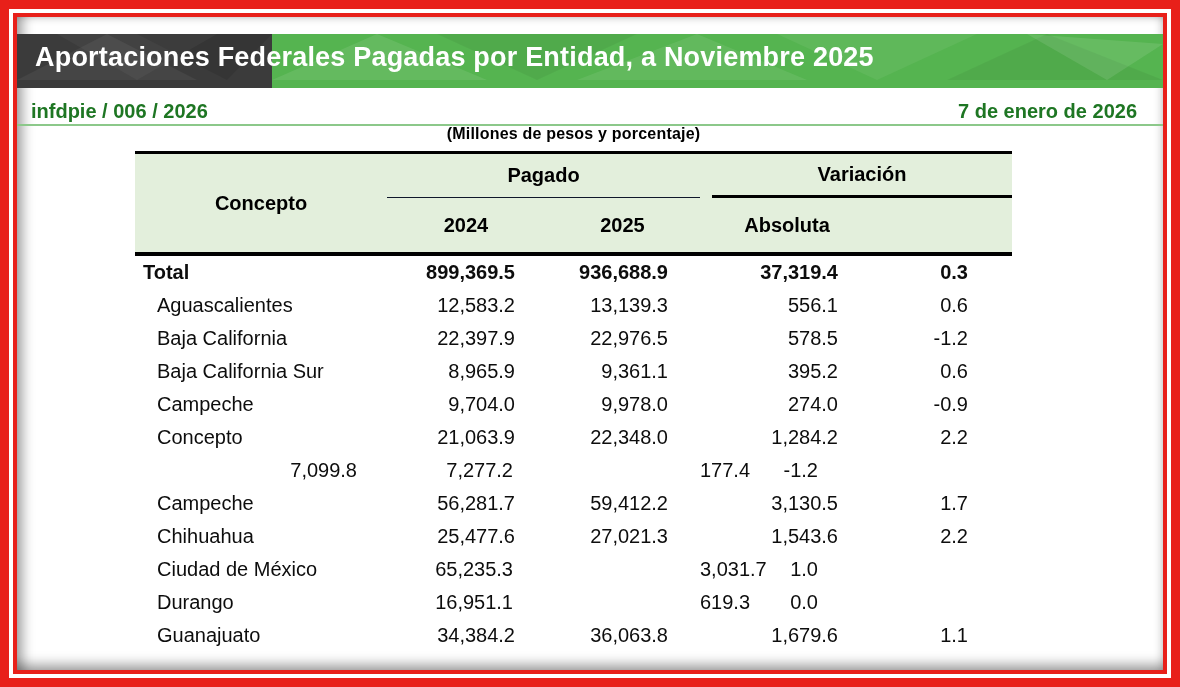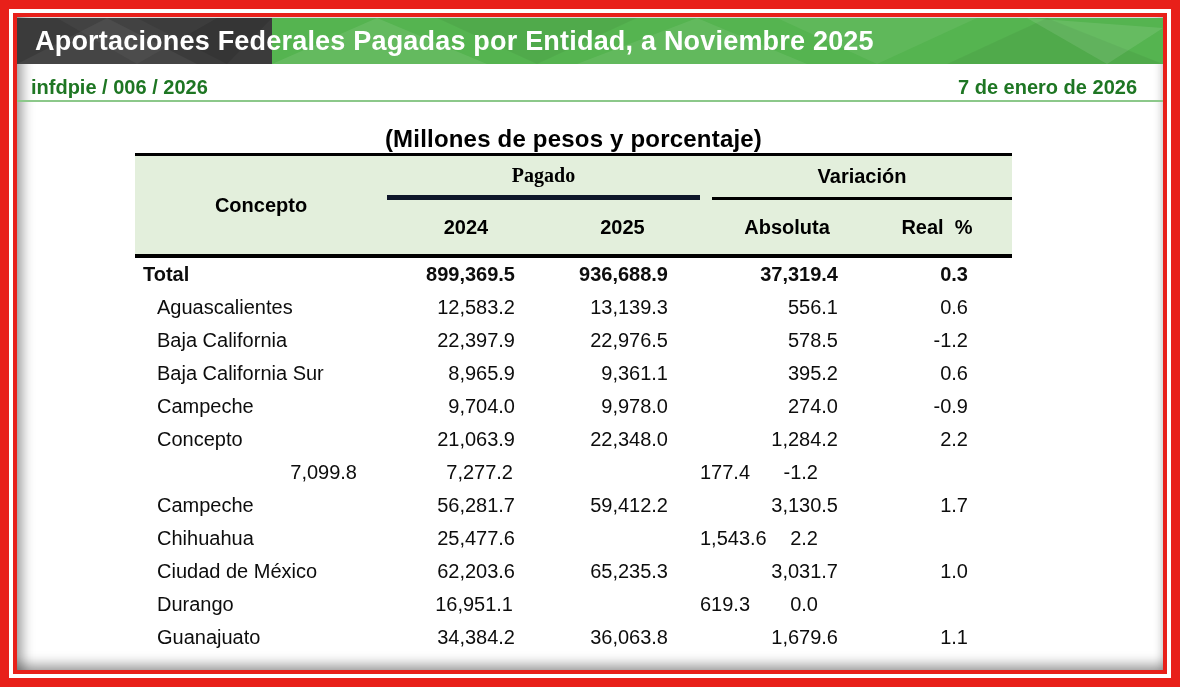--- a/index.html
+++ b/index.html
@@ -32,22 +32,22 @@
     box-shadow:
       inset 14px 0 12px -8px rgba(0,0,0,0.35),
       inset 0 -14px 12px -8px rgba(0,0,0,0.35),
       inset 0 6px 8px -6px rgba(0,0,0,0.25),
       inset -8px 0 8px -6px rgba(0,0,0,0.18);
   }
 
   
   .banner {
     position: relative;
-    margin-top: 1px;
-    height: 46px;
+    margin-top: 17px;
+    height: 54px;
     width: 100%;
     background: linear-gradient(to right, #3b3b3b 0, #3b3b3b 255px, #55b450 255px, #55b450 100%);
     overflow: hidden;
   }
   .banner-texture { position: absolute; inset: 0; pointer-events: none; }
   .banner-title {
     position: relative;
     z-index: 2;
     color: #ffffff;
     font-size: 27px;
@@ -70,38 +70,38 @@
   .doc-id, .doc-date {
     color: #1e7623;
     font-size: 20px;
     font-weight: 700;
   }
 
   
   .table-wrap { position: absolute; left: 118px; top: 108px; width: 877px; }
   .table-title {
     text-align: center;
-    font-size: 24px;
+    font-size: 16px;
     font-weight: 700;
     color: #000;
-    margin-bottom: 0;
+    margin-bottom: 8px;
     letter-spacing: 0.2px;
   }
   .thead {
     display: grid;
     grid-template-columns: 252px 158px 155px 12px 150px 150px;
     grid-template-rows: 44px 54px;
     background: #e3efdc;
     border-top: 3px solid #000;
     border-bottom: 4px solid #000;
     color: #000;
   }
   .th { font-size: 20px; font-weight: 700; display: flex; align-items: center; justify-content: center; }
   .th-concepto { grid-column: 1; grid-row: 1 / 3; }
-  .th-group-pagado { grid-column: 2 / 4; grid-row: 1; border-bottom: 5px solid #0f172a; font-family: Liberation Serif, serif; }
+  .th-group-pagado { grid-column: 2 / 4; grid-row: 1; border-bottom: 1px solid #0f172a; }
   .th-gap { grid-column: 4; grid-row: 1 / 3; }
   .th-group-variacion { grid-column: 5 / 7; grid-row: 1; border-bottom: 3px solid #000; }
   .th-sub { grid-row: 2; }
 
   .tbody { width: 100%; }
   .trow {
     display: grid;
     grid-template-columns: 252px 158px 155px 12px 150px 150px;
     height: 33px;
     font-size: 20px;
@@ -149,21 +149,20 @@
       <div class="table-title">(Millones de pesos y porcentaje)</div>
 
       <div class="thead">
         <div class="th th-concepto">Concepto</div>
         <div class="th th-group-pagado">Pagado</div>
         <div class="th th-gap"></div>
         <div class="th th-group-variacion">Variación</div>
         <div class="th th-sub" style="grid-column:2">2024</div>
         <div class="th th-sub" style="grid-column:3">2025</div>
         <div class="th th-sub" style="grid-column:5">Absoluta</div>
-        <div class="th th-sub" style="grid-column:6">Real&nbsp;&nbsp;%</div>
       </div>
 
       <div class="tbody">
         <div class="trow bold">
           <div class="cell-concepto">Total</div>
           <div class="num n2024">899,369.5</div>
           <div class="num n2025">936,688.9</div>
           <div></div>
           <div class="num nabs">37,319.4</div>
           <div class="num nreal">0.3</div>
@@ -227,28 +226,28 @@
           <div class="num n2024">56,281.7</div>
           <div class="num n2025">59,412.2</div>
           <div></div>
           <div class="num nabs">3,130.5</div>
           <div class="num nreal">1.7</div>
         </div>
 
         <div class="trow">
           <div class="cell-concepto">Chihuahua</div>
           <div class="num n2024">25,477.6</div>
+          <div class="num n2025">27,021.3</div>
           <div></div>
           <div class="num nabs">1,543.6</div>
           <div class="num nreal">2.2</div>
         </div>
 
         <div class="trow">
           <div class="cell-concepto">Ciudad de México</div>
-          <div class="num n2024">62,203.6</div>
           <div class="num n2025">65,235.3</div>
           <div></div>
           <div class="num nabs">3,031.7</div>
           <div class="num nreal">1.0</div>
         </div>
 
         <div class="trow">
           <div class="cell-concepto">Durango</div>
           <div class="num n2025">16,951.1</div>
           <div></div>

